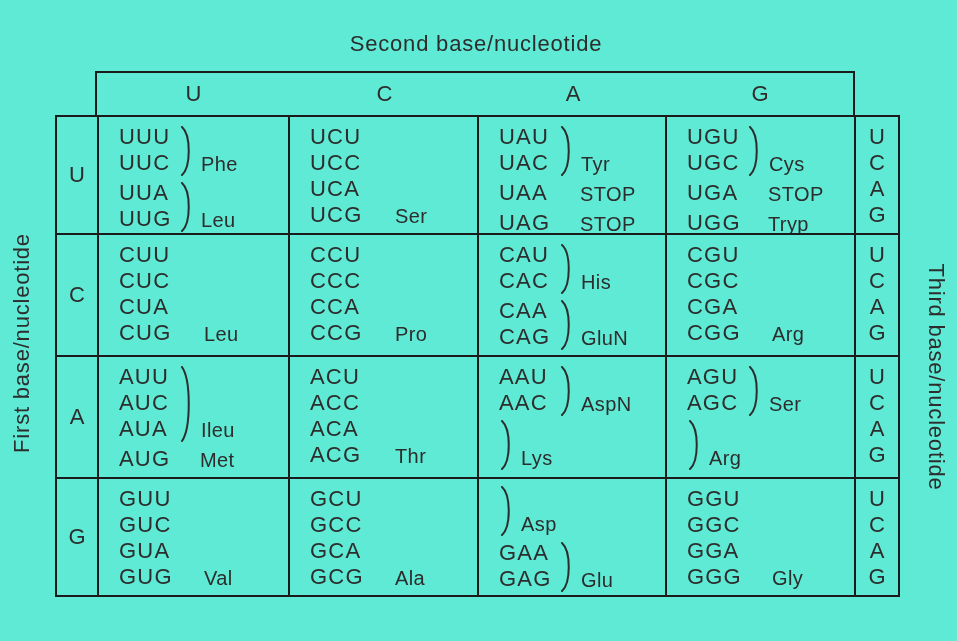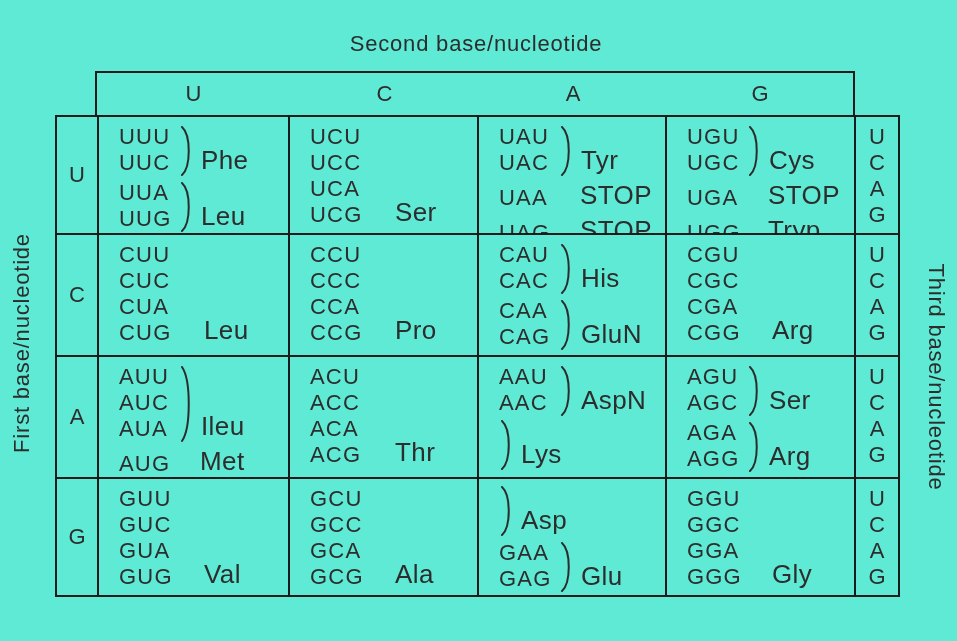--- a/index.html
+++ b/index.html
@@ -38,21 +38,21 @@
   .cell{border-right:2px solid #1b1b1b;border-bottom:2px solid #1b1b1b;box-sizing:border-box;overflow:hidden;}
   .grid > .cell:nth-child(6n){border-right:none;}
   .grid > .cell:nth-last-child(-n+6){border-bottom:none;}
   .rowlabel{display:flex;align-items:center;justify-content:center;font-size:22px;}
   .data{padding:7px 0 0 20px;}
   .group{display:flex;align-items:flex-end;margin-bottom:4px;}
   .group:last-child{margin-bottom:0;}
   .codons{width:60px;flex:none;}
   .codon{line-height:26px;font-size:22px;letter-spacing:1.2px;}
   .bracket{flex:none;margin-left:1px;}
-  .glabel{font-size:26px;letter-spacing:0.4px;white-space:nowrap;}
+  .glabel{font-size:20px;letter-spacing:0.4px;white-space:nowrap;}
   .group.bracketed .glabel{margin-left:8px;}
   .group.plain .glabel{margin-left:25px;}
   .group.inline .glabel{margin-left:21px;}
   .thirdbase{display:flex;flex-direction:column;align-items:center;padding-top:7px;}
   .tb{line-height:26px;font-size:22px;}
 </style>
 </head>
 <body>
 
 <div class="fig">
@@ -270,24 +270,20 @@
           <div class="codons">
             <div class="codon">AGU</div>
             <div class="codon">AGC</div>
           </div>
           <svg width="13" height="50" class="bracket">
             <path d="M2 1 C 11 9, 11 41, 2 49" fill="none" stroke="#2d2d2d" stroke-width="2" stroke-linecap="round"></path>
           </svg>
           <div class="glabel">Ser</div>
         </div>
         <div class="group bracketed">
-          <div class="codons">
-            <div class="codon">AGA</div>
-            <div class="codon">AGG</div>
-          </div>
           <svg width="13" height="50" class="bracket">
             <path d="M2 1 C 11 9, 11 41, 2 49" fill="none" stroke="#2d2d2d" stroke-width="2" stroke-linecap="round"></path>
           </svg>
           <div class="glabel">Arg</div>
         </div>
       </div>
       <div class="cell thirdbase">
         <div class="tb">U</div>
         <div class="tb">C</div>
         <div class="tb">A</div>

